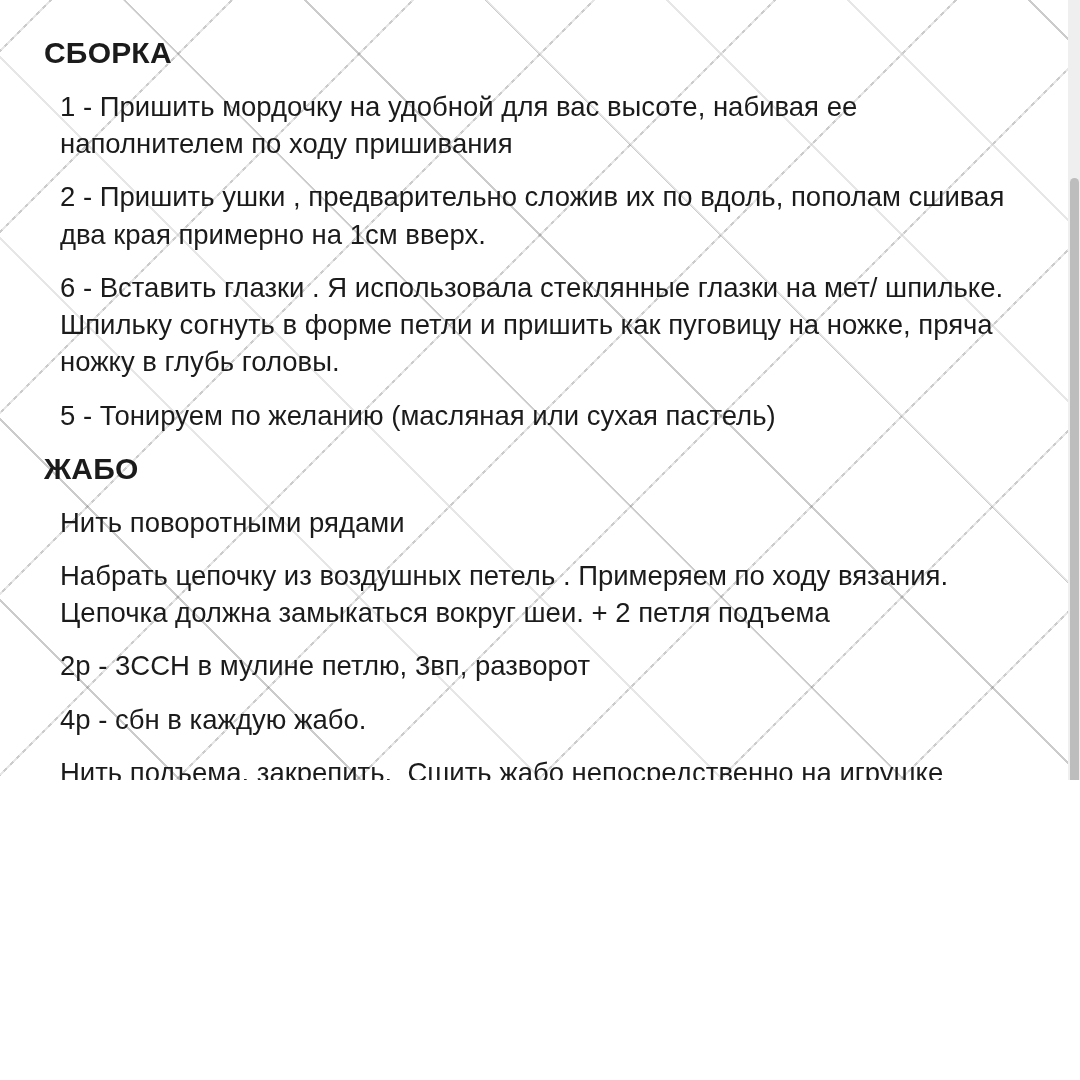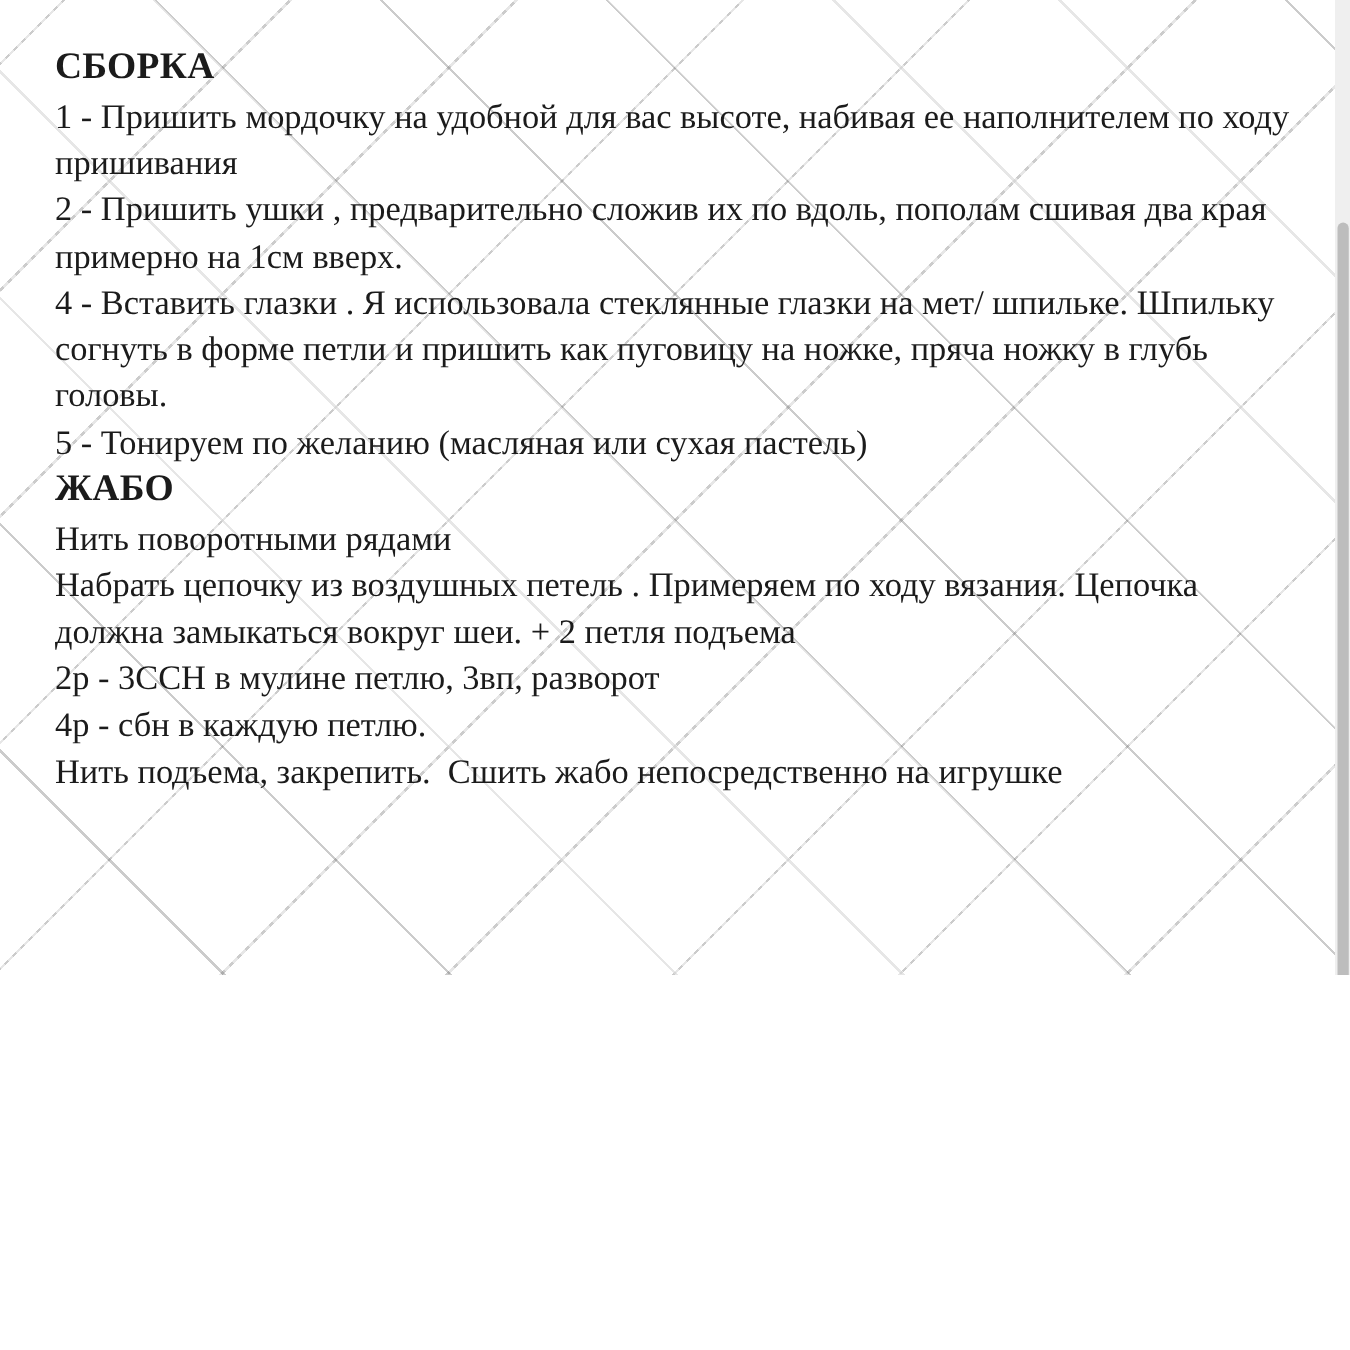--- a/index.html
+++ b/index.html
@@ -25,21 +25,20 @@
         rgba(0,0,0,0) 0px,
         rgba(0,0,0,0) 126px,
         rgba(120,120,120,0.38) 126px,
         rgba(120,120,120,0.38) 128px),
       repeating-linear-gradient(-45deg,
         rgba(0,0,0,0) 0px,
         rgba(0,0,0,0) 126px,
         rgba(120,120,120,0.38) 126px,
         rgba(120,120,120,0.38) 128px);
     overflow: hidden;
-    font-family: Liberation Serif, serif;
   }
 
   
   #page::before {
     content: "";
     position: absolute;
     inset: 0;
     background-image:
       repeating-linear-gradient(45deg,
         rgba(255,255,255,0.0) 0px,
@@ -74,21 +73,21 @@
 
   .line {
     font-size: 27.5px;
     color: #1b1b1b;
     line-height: 1.355;
     margin: 0;
     white-space: pre-wrap;
   }
 
   .para {
-    margin: 0;
+    margin: 16px;
   }
 
   
   #scrollbar {
     position: absolute;
     top: 0;
     right: 0;
     width: 12px;
     height: 1080px;
     background: #efefef;
@@ -108,28 +107,28 @@
 </head>
 <body>
 
 <div id="page">
 
   <div id="content">
 
     <h1 class="heading">СБОРКА</h1>
     <p class="line para">1 - Пришить мордочку на удобной для вас высоте, набивая ее наполнителем по ходу пришивания</p>
     <p class="line para">2 - Пришить ушки , предварительно сложив их по вдоль, пополам сшивая два края примерно на 1см вверх.</p>
-    <p class="line para">4 - Вставить глазки . Я использовала стеклянные глазки на мет/ шпильке. Шпильку согнуть в форме петли и пришить как пуговицу на ножке, пряча ножку в глубь головы.</p>
+    <p class="line para">6 - Вставить глазки . Я использовала стеклянные глазки на мет/ шпильке. Шпильку согнуть в форме петли и пришить как пуговицу на ножке, пряча ножку в глубь головы.</p>
     <p class="line para">5 - Тонируем по желанию (масляная или сухая пастель)</p>
 
     <h1 class="heading second">ЖАБО</h1>
     <p class="line para">Нить поворотными рядами</p>
     <p class="line para">Набрать цепочку из воздушных петель . Примеряем по ходу вязания. Цепочка должна замыкаться вокруг шеи. + 2 петля подъема</p>
     <p class="line para">2р - 3ССН в мулине петлю, 3вп, разворот</p>
-    <p class="line para">4р - сбн в каждую петлю.</p>
+    <p class="line para">4р - сбн в каждую жабо.</p>
     <p class="line para">Нить подъема, закрепить.  Сшить жабо непосредственно на игрушке</p>
 
   </div>
 
   <div id="scrollbar"></div>
   <div id="scrollbar-thumb"></div>
 
 </div>
 
 </body></html>

